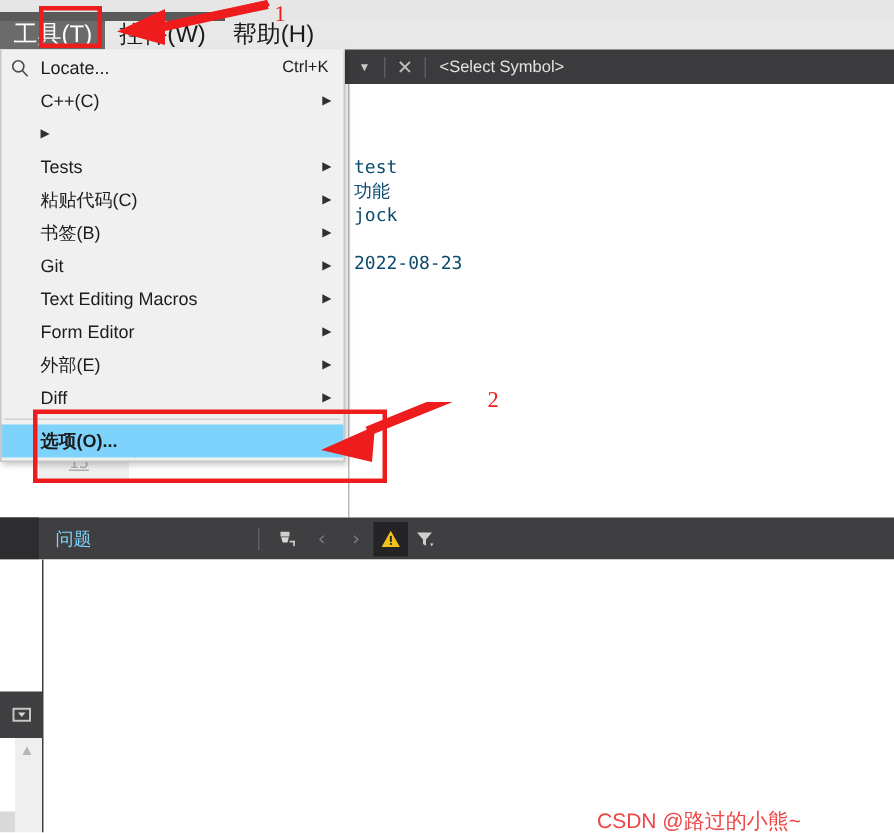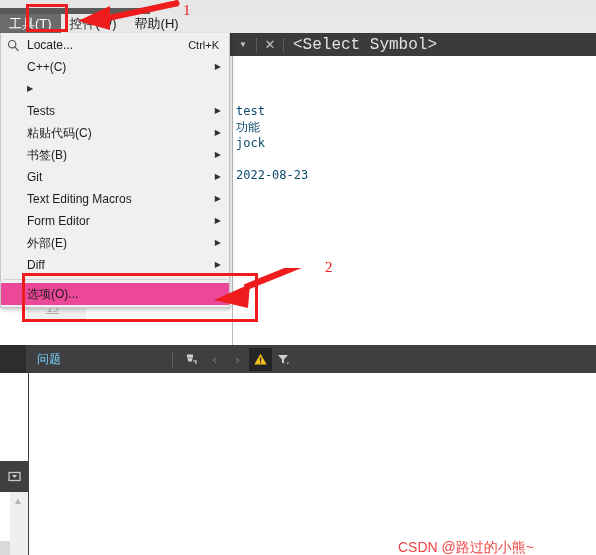--- a/index.html
+++ b/index.html
@@ -32,21 +32,21 @@
 
   
   .menubar {
     position: absolute;
     left: 0; top: 14px;
     width: 596px; height: 19px;
     background: #e8e8e8;
     border-bottom: 1px solid #d6d6d6;
     display: flex;
     align-items: flex-end;
-    font-size: 13px;
+    font-size: 16px;
     color: #1a1a1a;
   }
   .menubar-item {
     padding: 2px 9px;
     line-height: 15px;
     white-space: nowrap;
   }
   .menubar-item.active {
     background: #6b6b6b;
     color: #ffffff;
@@ -82,22 +82,22 @@
   }
   .tb-close {
     width: 26px;
     text-align: center;
     color: #c0c0c0;
     font-size: 13px;
     line-height: 23px;
   }
   .tb-symbol {
     padding-left: 9px;
-    font-family: Liberation Mono, monospace;
-    font-size: 16px;
+    font-family: Liberation Sans, sans-serif;
+    font-size: 11px;
     color: #e2e2e2;
     letter-spacing: 0px;
   }
 
   
   .editor-gutter-line {
     position: absolute;
     left: 232px; top: 23px;
     width: 1px; height: 289px;
     background: #b9b9b9;
@@ -154,21 +154,22 @@
     color: #1c1c1c;
     font-size: 11px;
     padding-right: 2px;
   }
   .menu-item .submenu-arrow {
     font-size: 8px;
     color: #303030;
     line-height: 22px;
   }
   .menu-item.highlight {
-    background: #ec4899;
+    background: #7dd3fc;
+    font-weight: bold;
   }
   .menu-icon-search {
     position: absolute;
     left: 6px; top: 5px;
     width: 13px; height: 13px;
   }
   .menu-sep {
     height: 1px;
     background: #d2d2d2;
     margin: 3px 2px 3px 2px;

